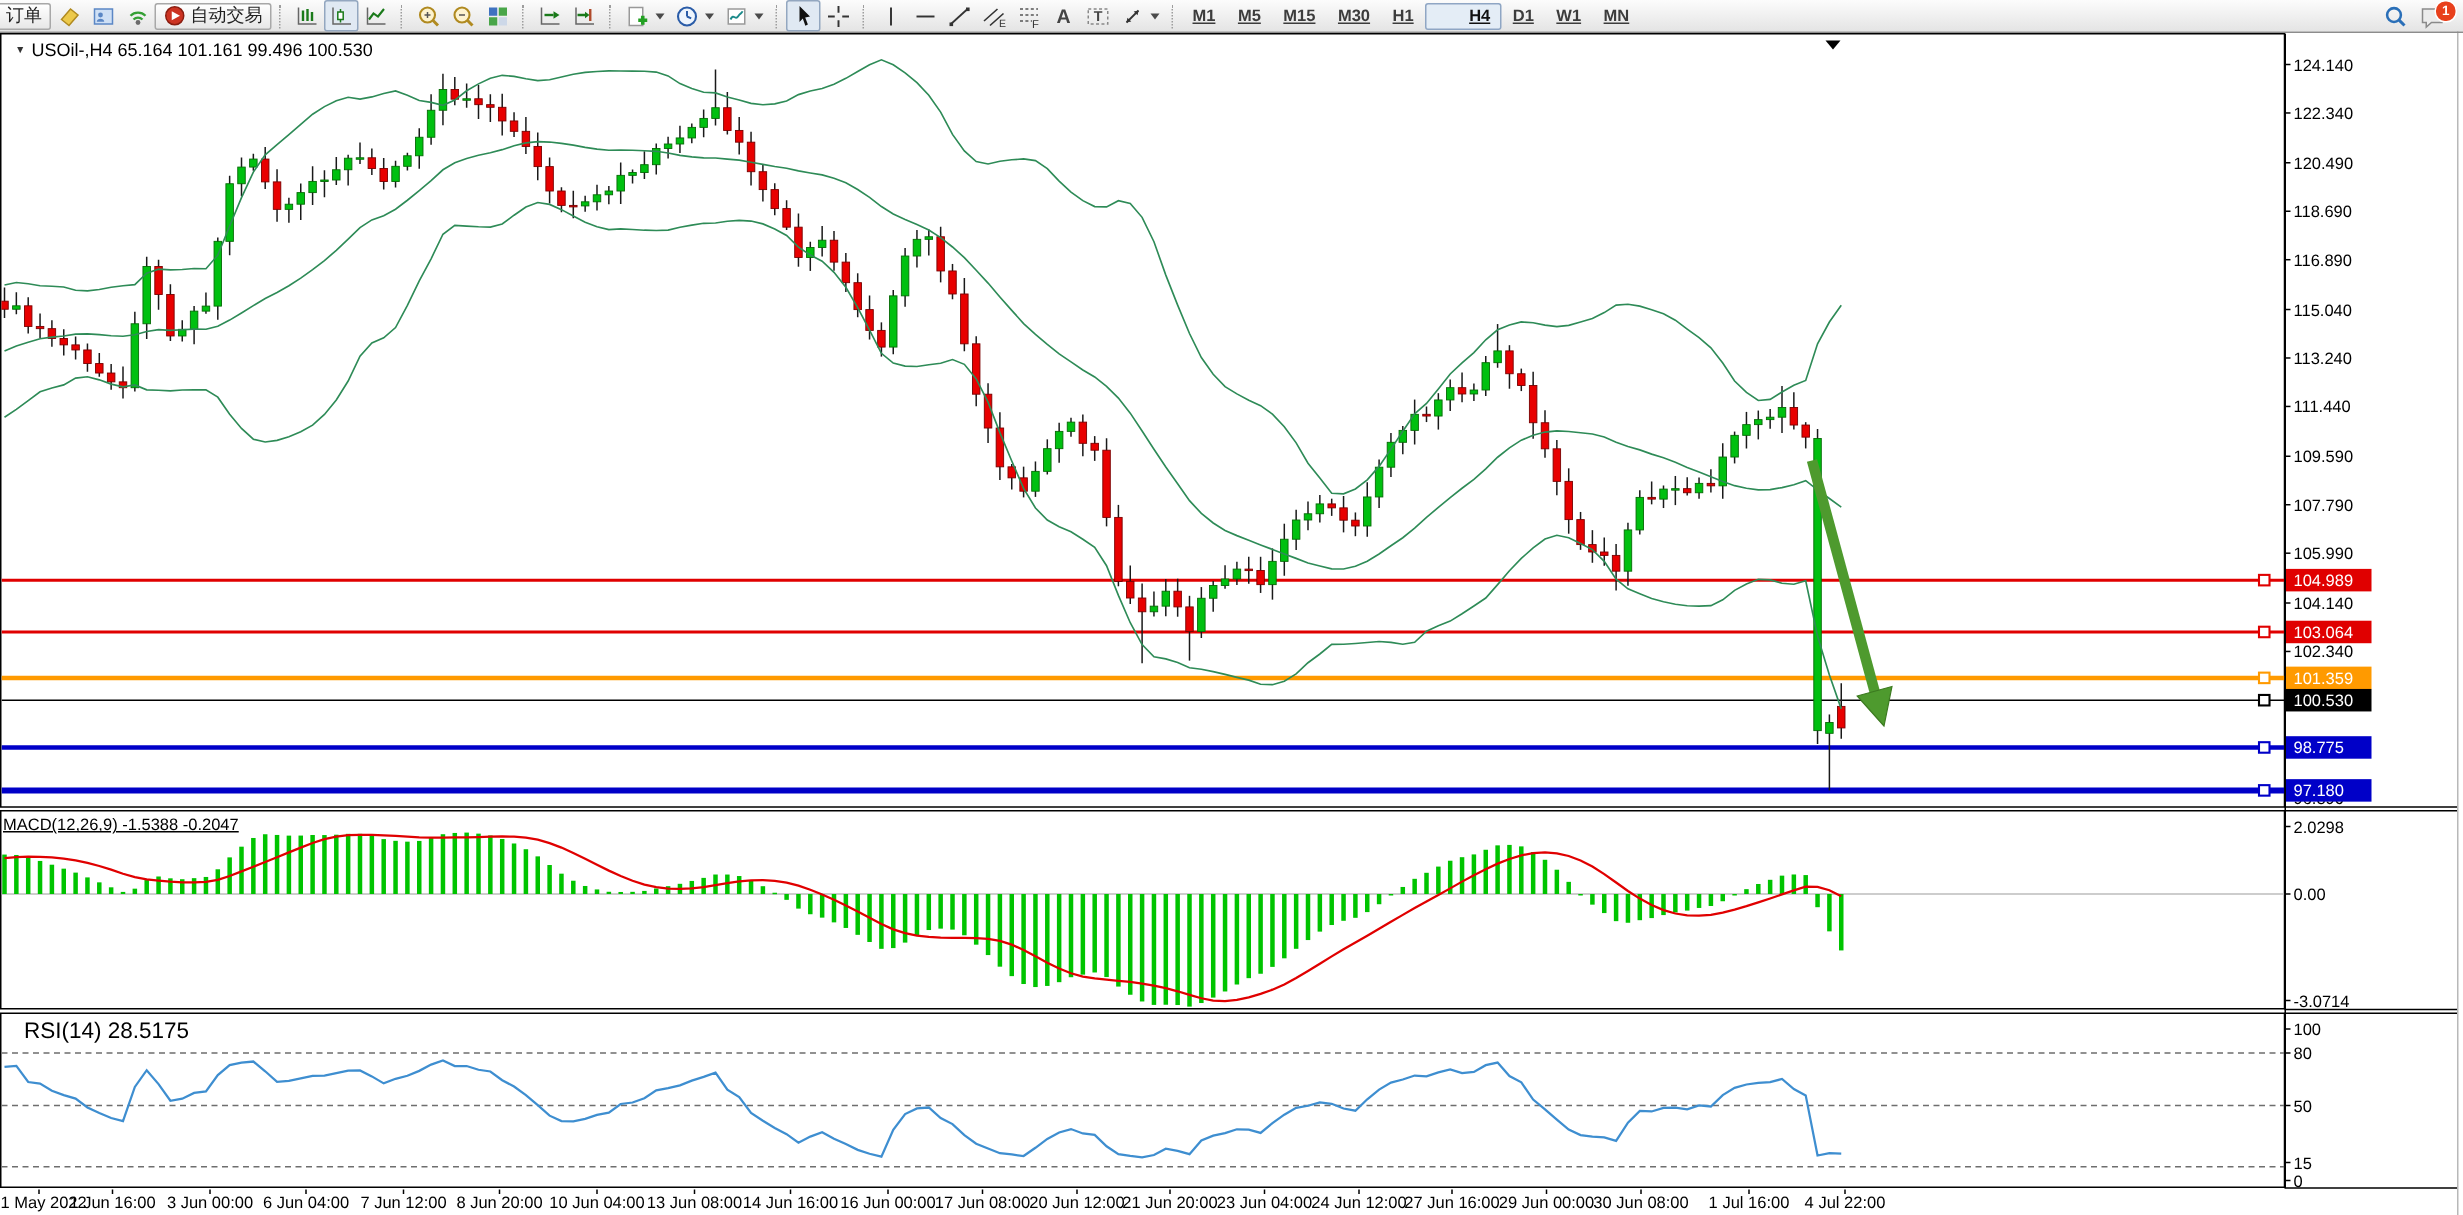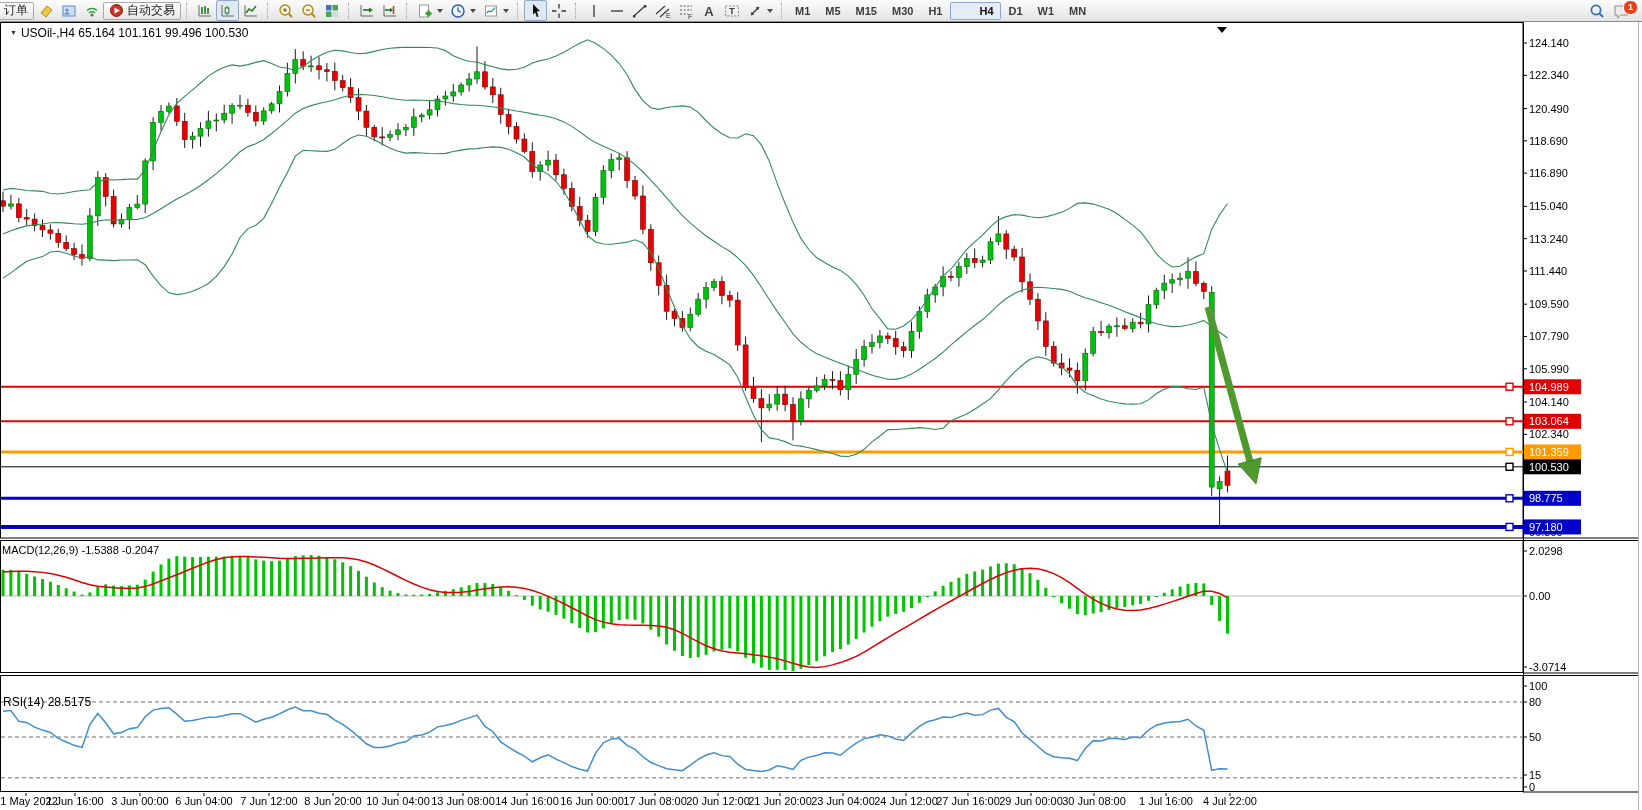--- a/index.html
+++ b/index.html
@@ -7,33 +7,33 @@
   
   .toolbar{position:absolute;top:0;left:0;width:1642px;height:22px;background:linear-gradient(#fcfcfc,#e4e4e4);
            border-bottom:1px solid #8c8c8c;display:flex;align-items:center;padding:0 2px;box-sizing:border-box;z-index:5;}
   .tb-btn{height:18px;display:flex;align-items:center;gap:3px;padding:0 5px;border:1px solid #a8a8a8;
           background:linear-gradient(#ffffff,#e7e7e7);border-radius:2px;font-size:12px;color:#222;cursor:default;}
   .tb-btn.order{margin-left:-4px;}
   .tb-icon{width:21px;height:19px;display:flex;align-items:center;justify-content:center;border:1px solid transparent;border-radius:2px;}
   .tb-icon.active{border:1px solid #93a7c0;background:#e0e9f3;}
   .sep{width:3px;height:16px;border-left:1px dotted #9d9d9d;margin:0 3px 0 5px;}
   .caret{width:0;height:0;border-left:3px solid transparent;border-right:3px solid transparent;border-top:4px solid #4a4a4a;margin:0 3px 0 1px;}
-  .tf{font-size:11px;font-weight:bold;color:#3c3c3c;padding:2px 6px;border:1px solid transparent;border-radius:2px;}
+  .tf{font-size:11px;font-weight:bold;color:#3c3c3c;padding:2px 6px;border:1px solid transparent;border-radius:2px;text-decoration:underline;}
   .tf.active{border:1px solid #8fa6c4;background:#e4edf6;color:#111;padding-left:28px;}
   .tb-right{margin-left:auto;display:flex;align-items:center;gap:4px;padding-right:4px;}
   .chat-wrap{position:relative;width:24px;height:20px;}
   .chat-badge{position:absolute;top:-1px;right:-2px;min-width:13px;height:13px;border-radius:7px;background:#e8401c;
               color:#fff;font-size:9px;font-weight:bold;display:flex;align-items:center;justify-content:center;border:1px solid #fff;}
   
   #chart-svg{position:absolute;top:0;left:0;z-index:1;}
   .overlay{position:absolute;z-index:3;color:#000;white-space:nowrap;}
   #symbol-title{left:10px;top:26px;font-size:12px;}
   #collapse-arrow{font-size:7px;position:relative;top:-2px;margin-right:4px;color:#333;}
-  #macd-label{left:2px;top:544px;font-size:11px;}
-  #rsi-label{left:3px;top:679px;font-size:12px;margin-top:16px;}
+  #macd-label{left:2px;top:544px;font-size:11px;text-decoration:underline;}
+  #rsi-label{left:16px;top:679px;font-size:15px;}
 </style>
 </head>
 <body>
 
 <svg id="chart-svg" width="1642" height="810" viewBox="0 0 1642 810">
     <defs>
       <clipPath id="clipMain">
         <rect x="1" y="23" width="1522" height="515"></rect>
       </clipPath>
       <clipPath id="clipMacd">

